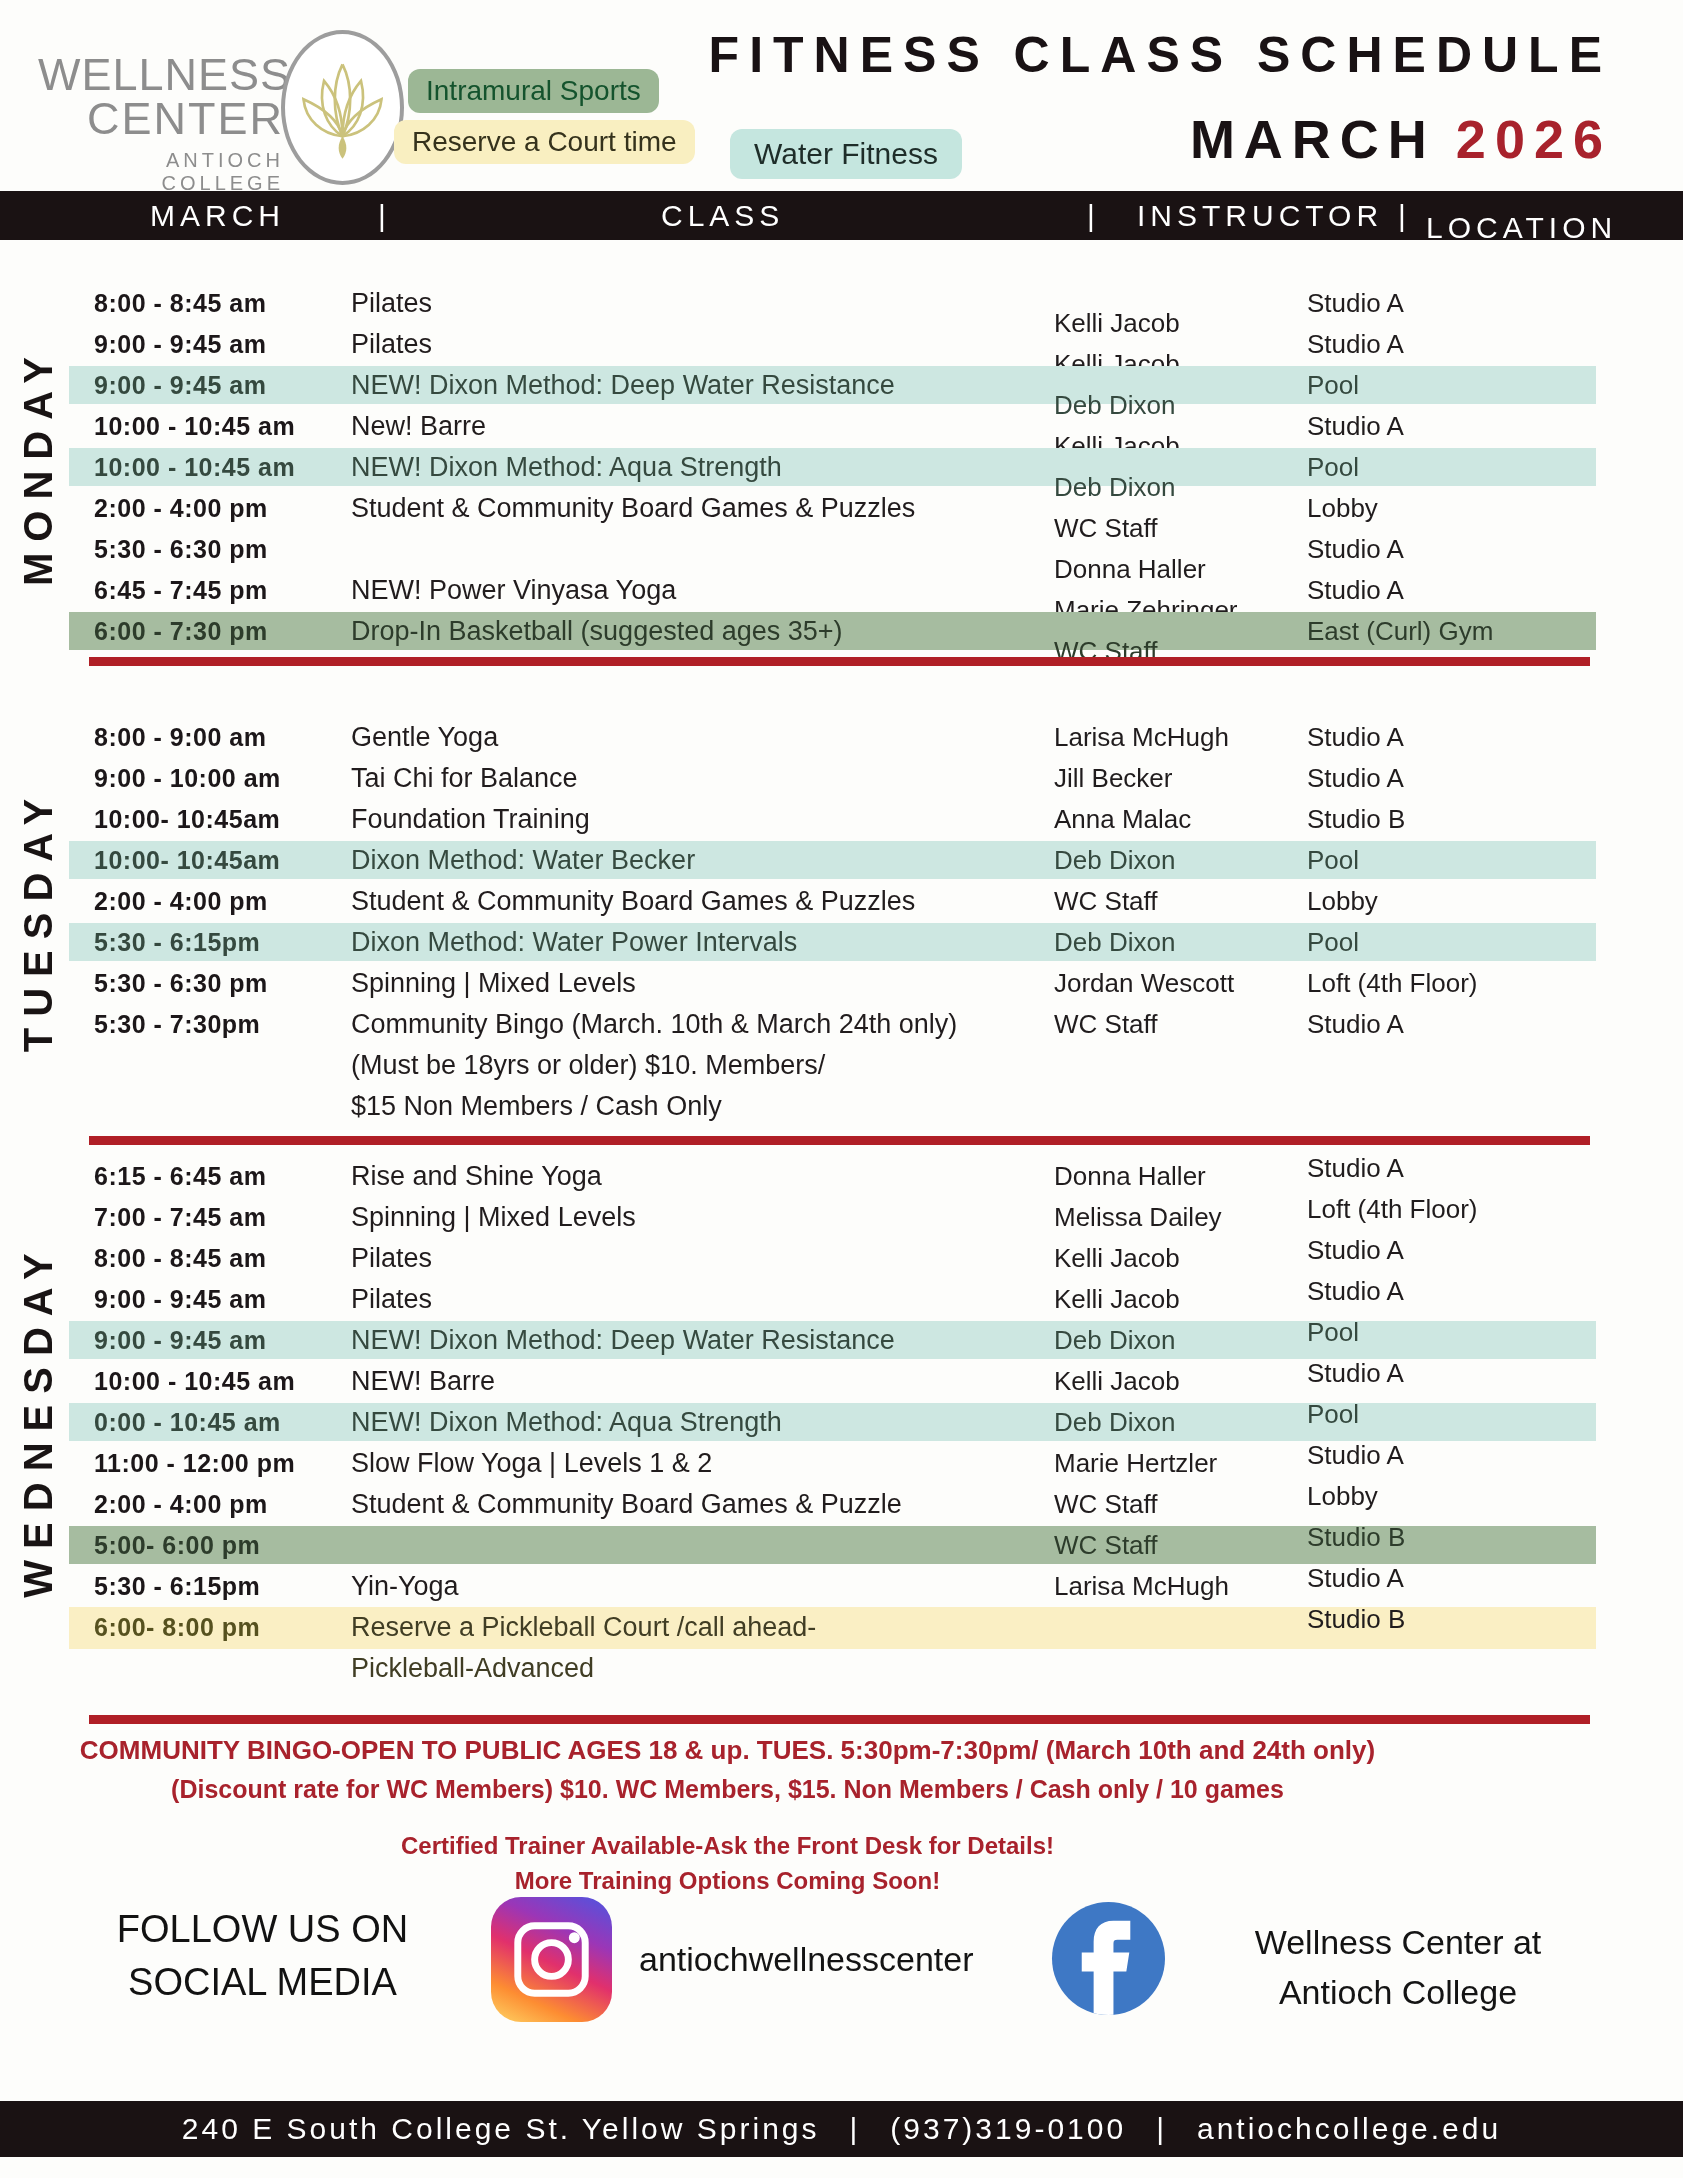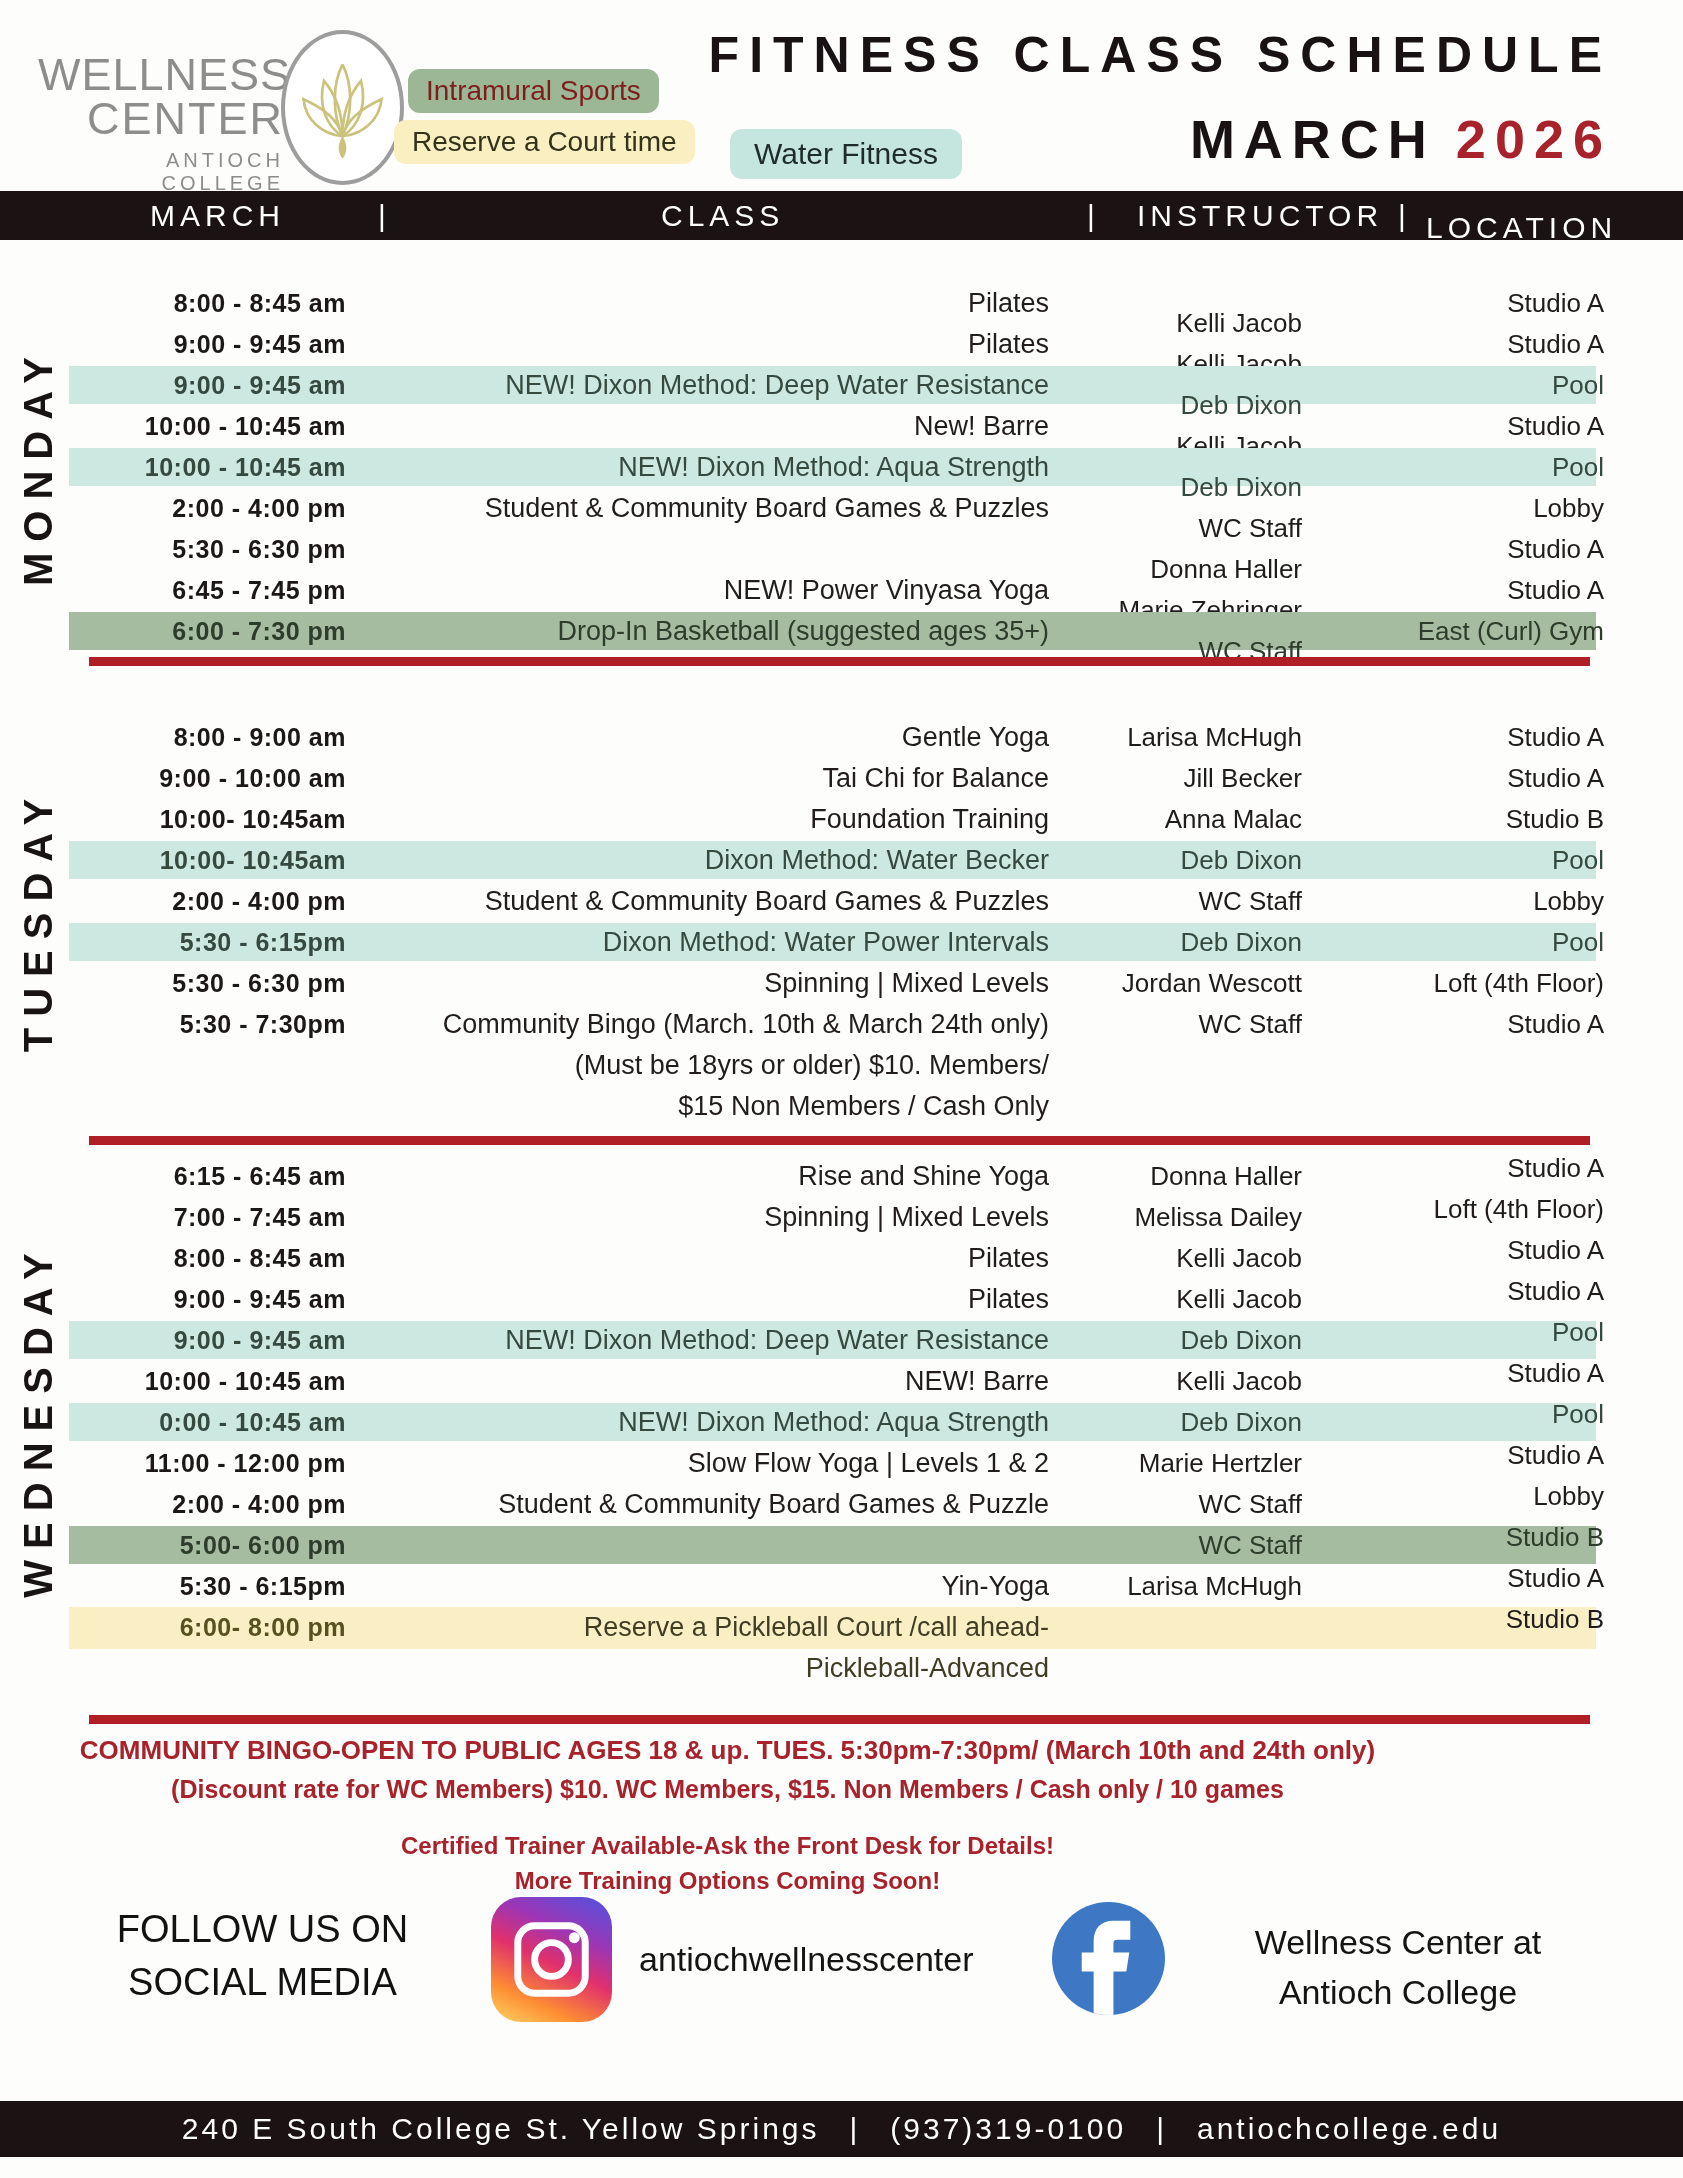--- a/index.html
+++ b/index.html
@@ -7,40 +7,40 @@
         font-family:"Liberation Sans",sans-serif;color:#1e191a;margin:0 auto;}
 
   
   .logo{position:absolute;left:38px;top:52px;width:246px;text-align:right;color:#8d8d8d;}
   .logo-l1{font-size:45px;line-height:45px;letter-spacing:1px;}
   .logo-l2{font-size:45px;line-height:44px;letter-spacing:2px;}
   .logo-l3{font-size:20px;letter-spacing:4px;margin-top:8px;}
   .logo-circle{position:absolute;left:281px;top:30px;width:115px;height:147px;background:#fff;
                border:4px solid #9d9d9d;border-radius:50%;}
   .logo-circle svg{position:absolute;left:6px;top:16px;}
-  .badge{position:absolute;border-radius:12px;padding:6px 18px;font-size:28px;color:#7f1d1d;white-space:nowrap;}
+  .badge{position:absolute;border-radius:12px;padding:6px 18px;font-size:28px;color:#14532d;white-space:nowrap;}
   .badge-intramural{left:408px;top:69px;background:#9cb795;}
   .badge-reserve{left:394px;top:120px;background:#f9efc1;color:#35321c;}
   .badge-water{left:730px;top:129px;background:#c5e6df;color:#1e2d29;font-size:30px;padding:8px 24px;}
   .titleblock{position:absolute;right:71px;top:26px;text-align:right;font-weight:bold;color:#191214;}
   .title-main{font-size:50px;letter-spacing:10px;}
   .title-sub{margin-top:24px;font-size:54px;letter-spacing:9px;}
   .title-sub .year{color:#a8222c;margin-left:20px;}
 
   
   .colbar{position:absolute;left:0;top:191px;width:1683px;height:49px;background:#1a1213;color:#fff;}
   .colbar span{position:absolute;top:0;line-height:49px;font-size:30px;letter-spacing:5px;white-space:nowrap;}
   .c-time{left:150px;} .c-s1{left:378px;} .c-class{left:661px;} .c-s2{left:1087px;}
   .c-instr{left:1137px;} .c-s3{left:1398px;} .c-loc{left:1426px;margin-top:12px;}
 
   
   .day-section{position:absolute;left:0;width:1683px;}
   .day-label{position:absolute;left:16px;top:50%;transform:translateY(-50%) rotate(180deg);
              writing-mode:vertical-rl;font-weight:bold;font-size:40px;letter-spacing:11px;color:#191414;}
-  .row{position:relative;text-align:right;}
+  .row{position:relative;}
   .band{position:absolute;left:69px;right:87px;top:1px;bottom:2px;}
   .hl-teal  .band{background:#cde7e1;}
   .hl-green .band{background:#a6bca0;}
   .hl-yellow .band{background:#faefc4;top:0;bottom:auto;height:42px;}
   .cell{position:absolute;top:0;line-height:41px;white-space:nowrap;}
   .cell.time{left:94px;width:252px;font-weight:bold;font-size:25px;letter-spacing:0.5px;color:#1c1719;}
   .cell.cls{left:351px;width:698px;font-size:27px;color:#211c1d;}
   .cell.cls div{line-height:41px;}
   .cell.instructor{left:1054px;width:248px;font-size:26px;color:#201c1d;}
   .cell.location{left:1307px;width:297px;font-size:26px;color:#201c1d;}

